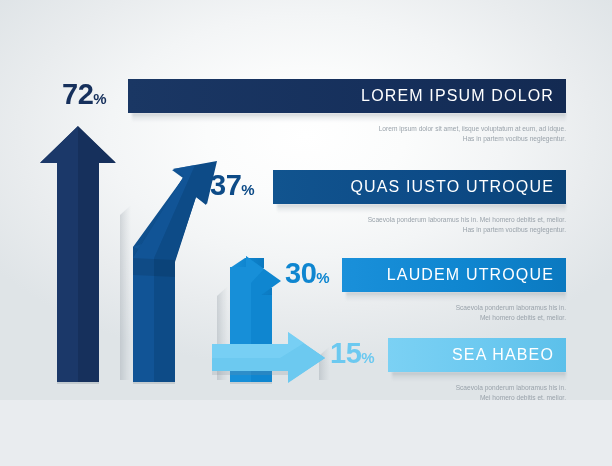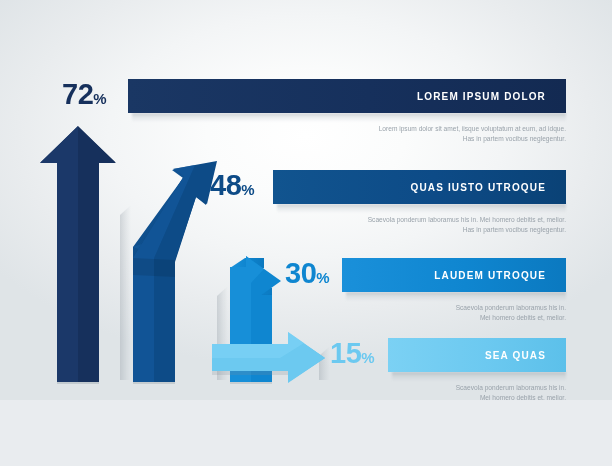--- a/index.html
+++ b/index.html
@@ -56,24 +56,24 @@
 
   .bar {
     position: absolute;
     height: 34px;
     display: flex;
     align-items: center;
     justify-content: flex-end;
   }
   .bar-label {
     color: #ffffff;
-    font-size: 10px;
-    font-weight: bold;
+    font-size: 16px;
+    font-weight: normal;
     letter-spacing: 1.15px;
-    padding-right: 20px;
+    padding-right: 12px;
     white-space: nowrap;
   }
 
   .bar-shadow {
     position: absolute;
     height: 9px;
     background: linear-gradient(to bottom,
        rgba(120,132,142,0.38) 0%,
        rgba(140,150,160,0.17) 42%,
        rgba(160,170,178,0.0) 100%);
@@ -214,21 +214,21 @@
       <span class="bar-label">LOREM IPSUM DOLOR</span>
     </div>
     <div class="desc" style="left:266px; top:124px; width:300px;">
       <div>Lorem ipsum dolor sit amet, iisque voluptatum at eum, ad idque.</div>
       <div>Has in partem vocibus neglegentur.</div>
     </div>
   </div>
 
   <div class="row">
     <div class="pct c2" style="left:210px; top:171px;">
-      <span class="num">48</span><span class="sym">%</span>
+      <span class="num">37</span><span class="sym">%</span>
     </div>
     <div class="bar-shadow" style="left:277px; top:204px; width:289px;"></div>
     <div class="bar" style="left:273px; top:170px; width:293px; background:linear-gradient(to right,#11548f 0%,#0d4b87 55%,#0a4276 100%);">
       <span class="bar-label">QUAS IUSTO UTROQUE</span>
     </div>
     <div class="desc" style="left:266px; top:215px; width:300px;">
       <div>Scaevola ponderum laboramus his in. Mei homero debitis et, melior.</div>
       <div>Has in partem vocibus neglegentur.</div>
     </div>
   </div>
@@ -246,21 +246,21 @@
       <div>Mei homero debitis et, melior.</div>
     </div>
   </div>
 
   <div class="row">
     <div class="pct c4" style="left:330px; top:339px;text-align:right;">
       <span class="num">15</span><span class="sym">%</span>
     </div>
     <div class="bar-shadow" style="left:392px; top:372px; width:174px;"></div>
     <div class="bar" style="left:388px; top:338px; width:178px; background:linear-gradient(to right,#7bd1f4 0%,#6cc9f0 55%,#5cc0ea 100%);">
-      <span class="bar-label">SEA QUAS</span>
+      <span class="bar-label">SEA HABEO</span>
     </div>
     <div class="desc" style="left:266px; top:383px; width:300px;">
       <div>Scaevola ponderum laboramus his in.</div>
       <div>Mei homero debitis et, melior.</div>
     </div>
   </div>
 
 </div>
 
 </body></html>

